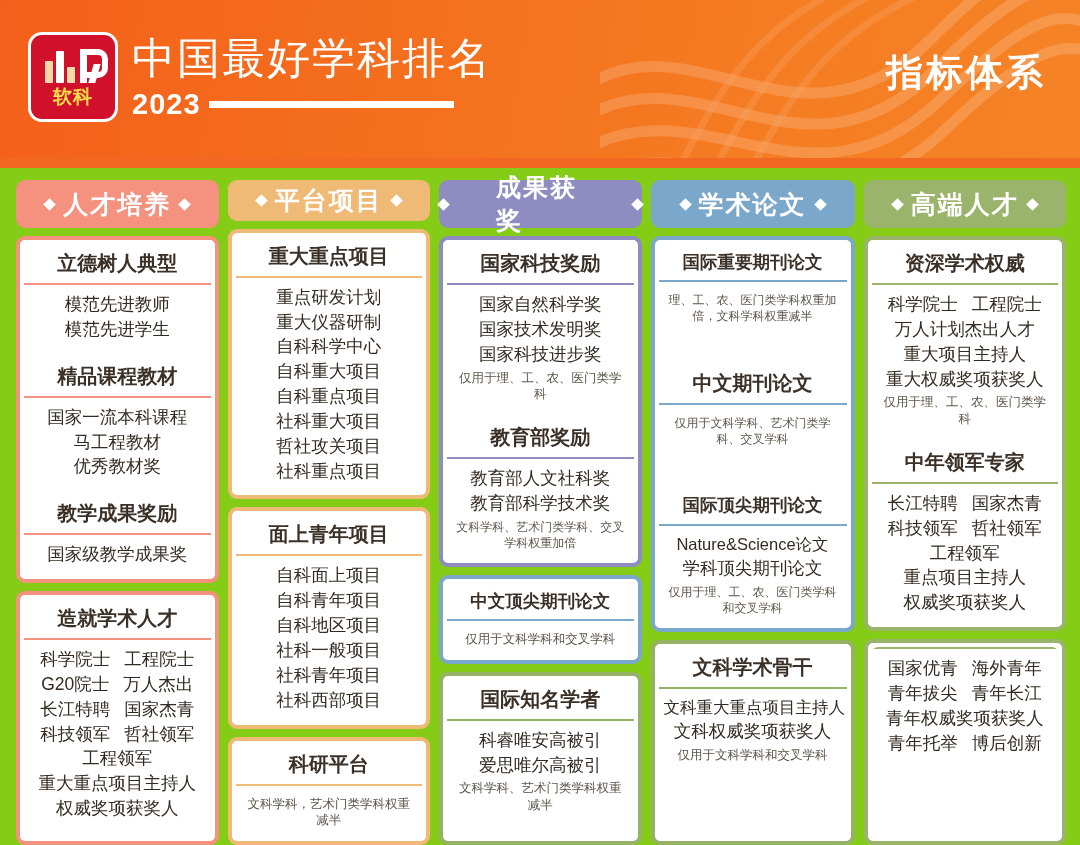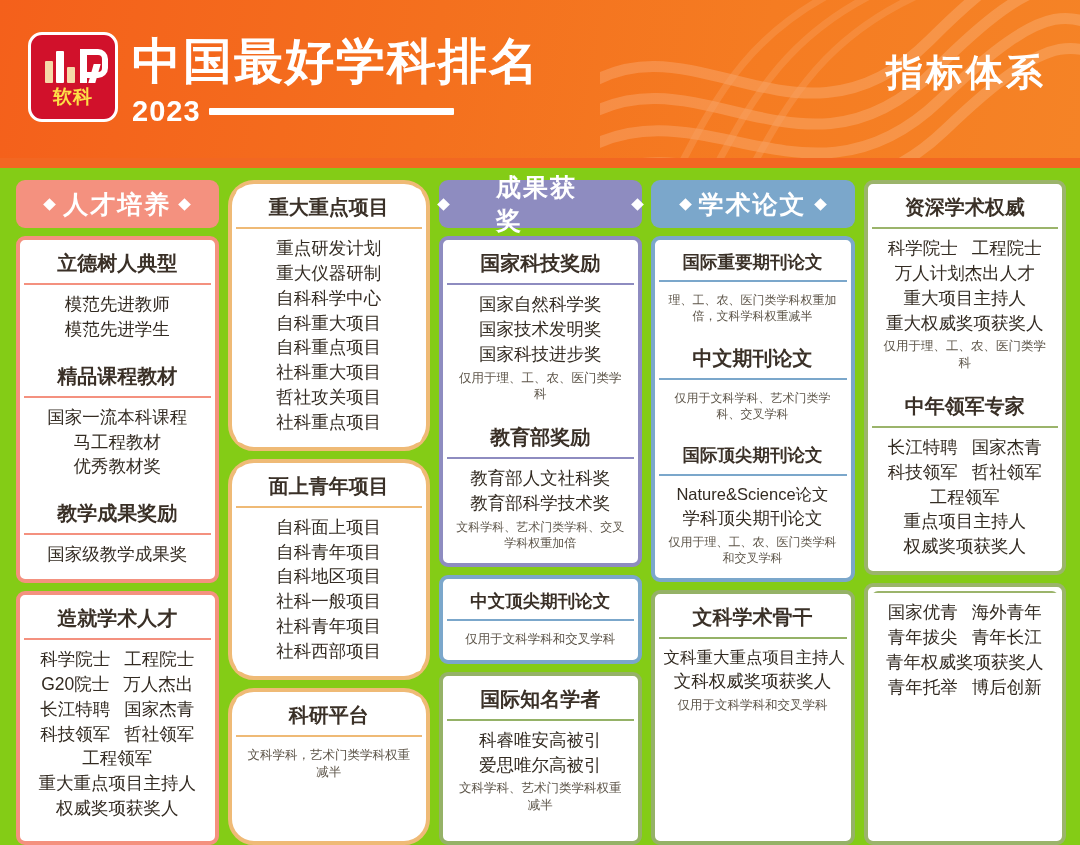--- a/index.html
+++ b/index.html
@@ -50,21 +50,21 @@
   .logo-rleg{
     position:absolute; left:11px; top:15px; width:7px; height:19px; background:#fff;
     transform:skewX(-16deg);
   }
   .logo-cn{
     font-size:19px; font-weight:bold; color:#fde047; letter-spacing:1px;
     background:#D1112B; padding:1px 2px; line-height:1.1;
   }
   .title-col{ padding-top:2px; }
   .main-title{
-    font-size:49px; font-weight:bold; color:#ffffff;
+    font-size:43px; font-weight:normal; color:#ffffff;
     letter-spacing:2px; line-height:1.12; white-space:nowrap;
   }
   .year-row{ display:flex; align-items:center; gap:8px; margin-top:6px; }
   .year{ font-size:29px; font-weight:bold; color:#fff; letter-spacing:1px; }
   .year-rule{ width:245px; height:7px; background:#fff; border-radius:1px; }
   .corner-title{
     position:absolute; right:34px; top:48px;
     font-size:37px; font-weight:bold; color:#fff; letter-spacing:3px;
   }
 
@@ -126,27 +126,27 @@
     width:9px; height:9px; background:#fff;
     transform:rotate(45deg); display:inline-block; flex:none;
   }
 
   
   .t-pink  .col-head,.t-pink.group-head{ background:#F4917F; }
   .t-pink  .group{ border-color:#F4917F; }
   .t-pink  .rule{ background:#F4917F; }
 
   .t-tan   .col-head{ background:#EFBA76; }
-  .t-tan   .group{ border-color:#EFBA76;border-radius:26px; }
+  .t-tan   .group{ border-color:#EFBA76; }
   .t-tan   .rule{ background:#EFBA76; }
 
   .t-purple .col-head{ background:#8E8CC0;gap:48px; }
   .t-purple .group.p{ border-color:#8E8CC0; }
   .t-purple .group.p .rule{ background:#8E8CC0; }
-  .group.b{ border-color:#7BA7CB; }
+  .group.b{ border-color:#7BA7CB;gap:25px; }
   .group.b .rule{ background:#7BA7CB; }
   .group.g{ border-color:#95B267; }
   .group.g .rule{ background:#95B267; }
 
   .t-blue  .col-head{ background:#7BA7CB; }
   .t-blue  .group.b{ border-color:#7BA7CB; }
   .t-blue  .group.b .rule{ background:#7BA7CB; }
 
   .t-green .col-head{ background:#9BB46B; }
   .t-green .group.g{ border-color:#9BB46B; }
@@ -252,20 +252,25 @@
                 <span>哲社领军</span>
               </div>
               <div class="item">工程领军</div>
               <div class="item">重大重点项目主持人</div>
               <div class="item">权威奖项获奖人</div>
             </div>
           </div>
         </div>
       </div>
       <div class="col t-tan">
+        <div class="col-head">
+          <span class="dia"></span>
+          <span>平台项目</span>
+          <span class="dia"></span>
+        </div>
         <div class="group p">
           <div class="card">
             <div class="card-title">重大重点项目</div>
             <div class="rule"></div>
             <div class="card-body">
               <div class="item">重点研发计划</div>
               <div class="item">重大仪器研制</div>
               <div class="item">自科科学中心</div>
               <div class="item">自科重大项目</div>
               <div class="item">自科重点项目</div>
@@ -384,20 +389,25 @@
             <div class="rule"></div>
             <div class="card-body">
               <div class="item sm">文科重大重点项目主持人</div>
               <div class="item">文科权威奖项获奖人</div>
               <div class="note">仅用于文科学科和交叉学科</div>
             </div>
           </div>
         </div>
       </div>
       <div class="col t-green">
+        <div class="col-head">
+          <span class="dia"></span>
+          <span>高端人才</span>
+          <span class="dia"></span>
+        </div>
         <div class="group g">
           <div class="card">
             <div class="card-title">资深学术权威</div>
             <div class="rule"></div>
             <div class="card-body">
               <div class="pair">
                 <span>科学院士</span>
                 <span>工程院士</span>
               </div>
               <div class="item">万人计划杰出人才</div>

